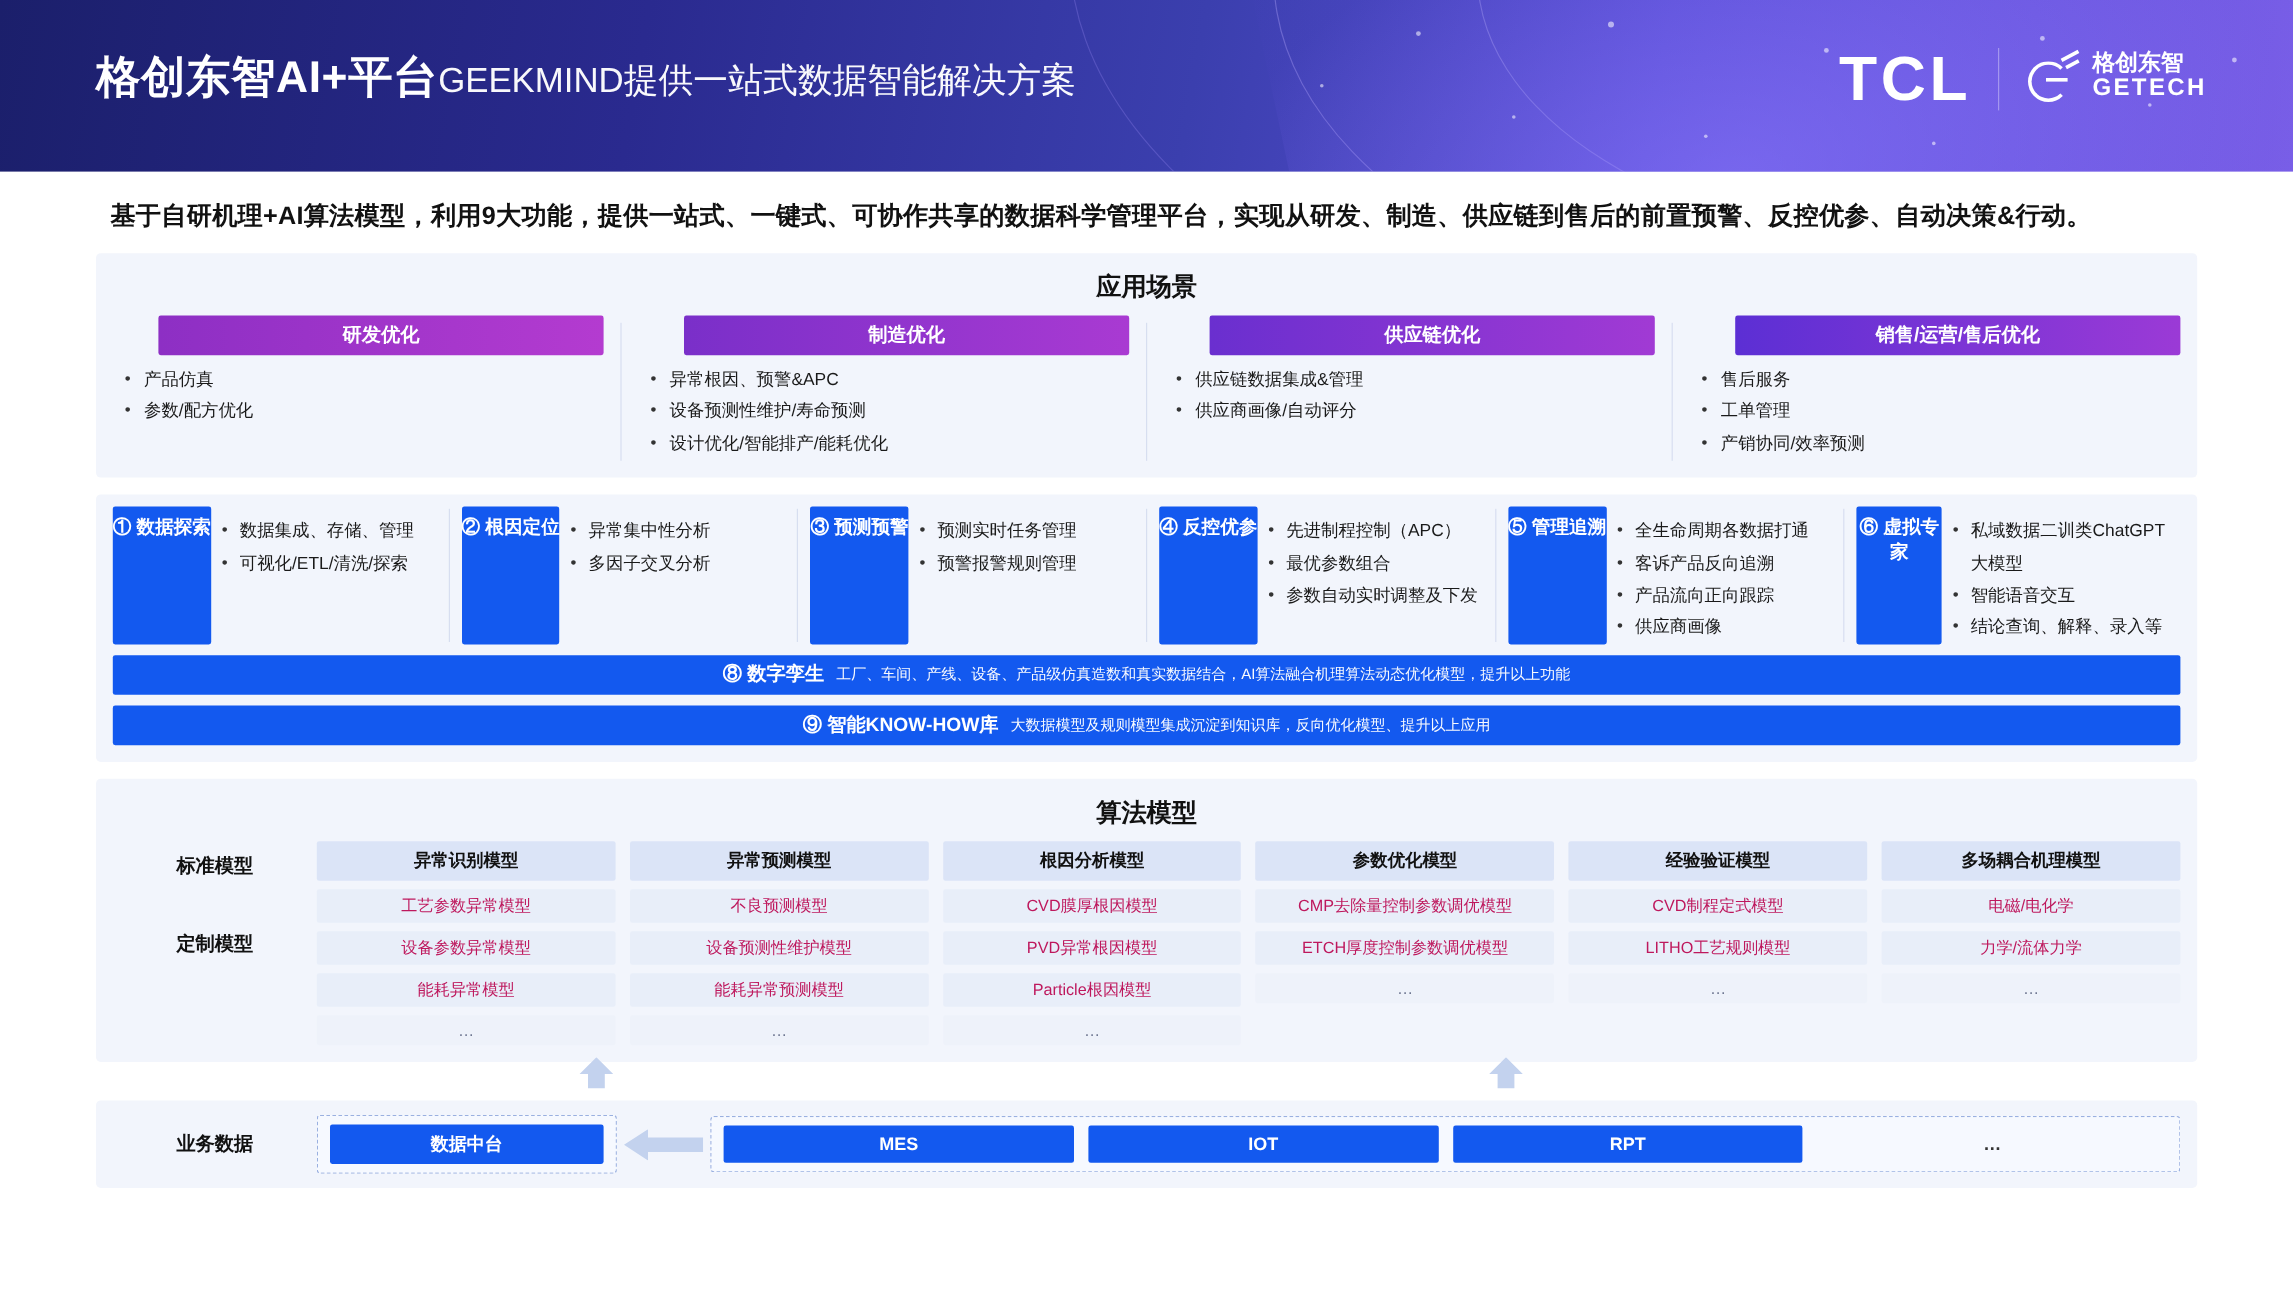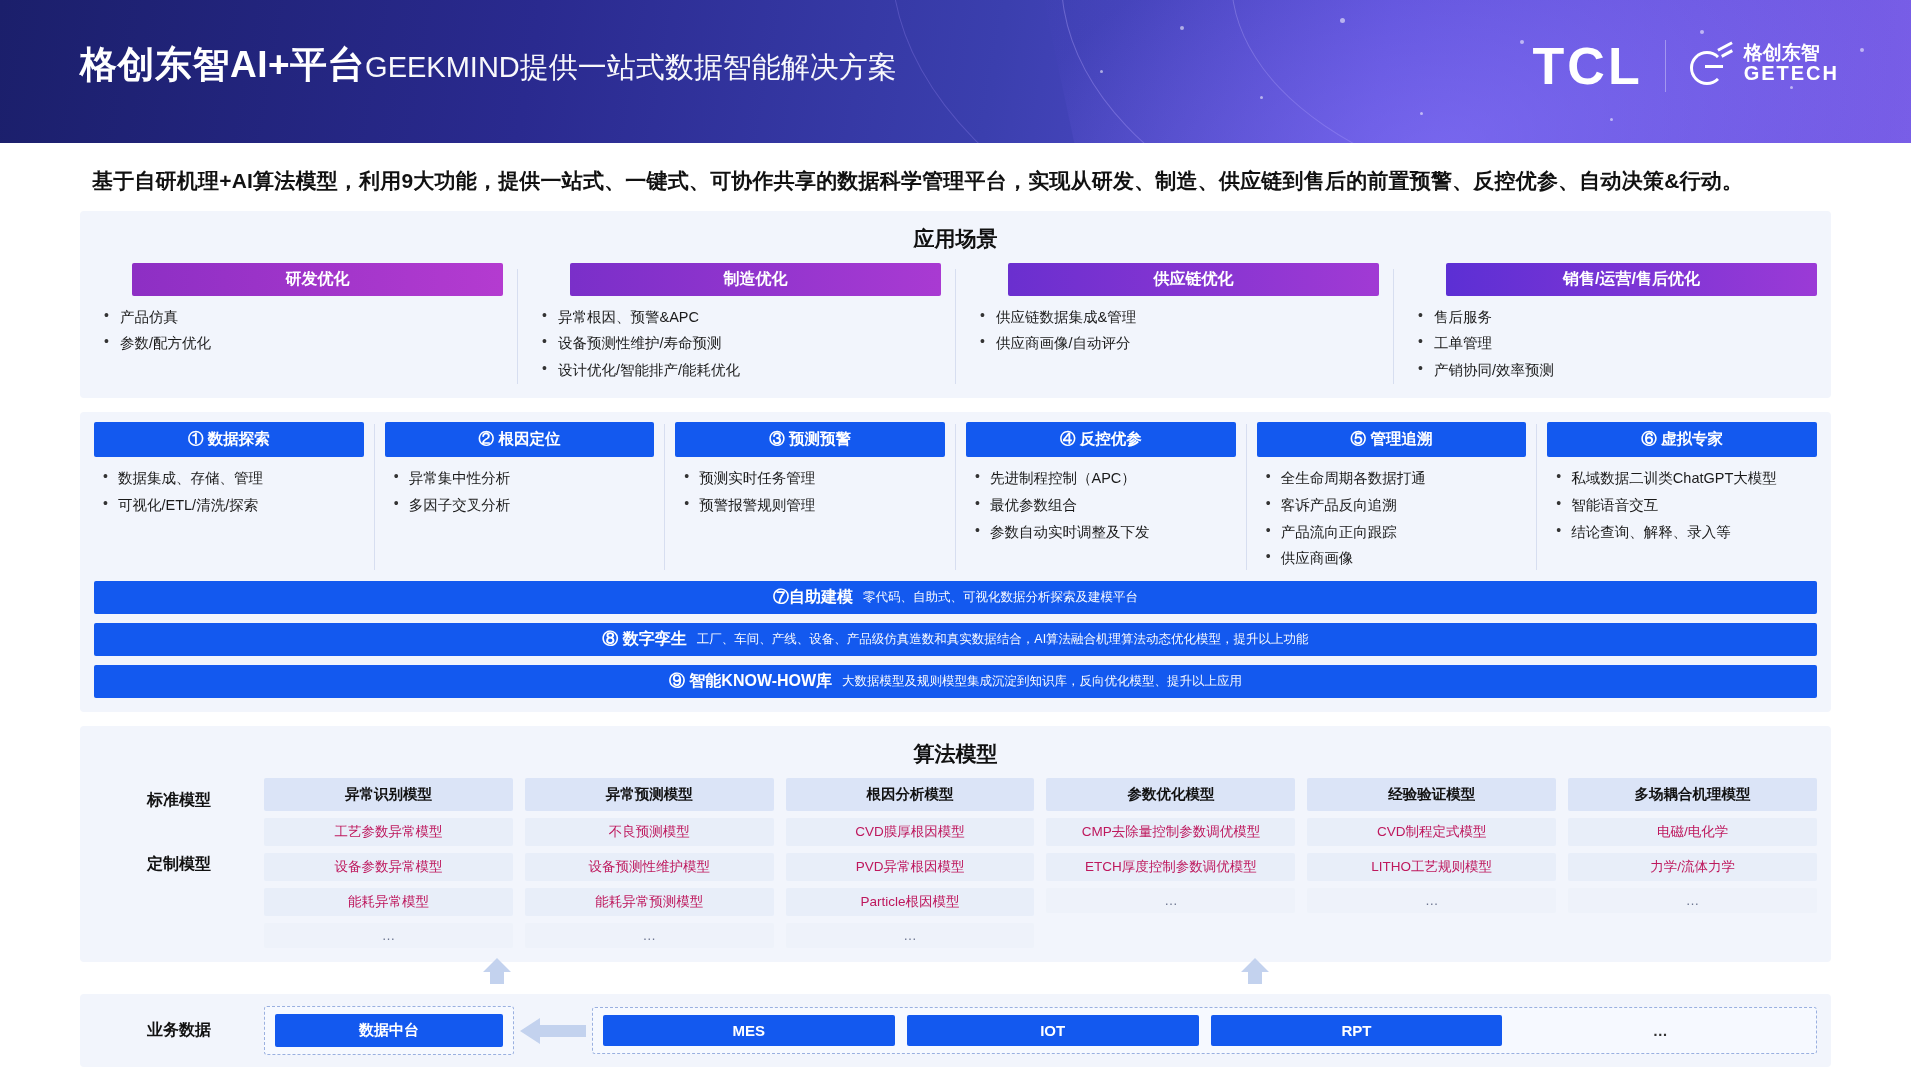--- a/index.html
+++ b/index.html
@@ -111,21 +111,21 @@
     position: relative; padding-left: 26px; font-size: 14.5px; color: #1a1a1a;
     line-height: 1.85;
   }
   .sc-list li:before {
     content: "•"; position: absolute; left: 10px; top: -1px; color: #333; font-size: 14px;
   }
   .sc-sep { width: 1px; background: #d7def0; margin-top: 6px; }
 
   
   .core-row { display: flex; gap: 10px; }
-  .core-col { flex: 1; display: flex; flex-direction: column; }
+  .core-col { flex: 1; display: flex; flex-direction: row; }
   .core-head {
     background: #1359ef; color: #fff; font-size: 15.5px; font-weight: bold;
     text-align: center; padding: 7px 0; border-radius: 2px;
   }
   .core-list { margin: 8px 0 0 0; padding: 0; list-style: none; }
   .core-list li {
     position: relative; padding-left: 24px; font-size: 14.5px; color: #1a1a1a; line-height: 1.85;
   }
   .core-list li:before {
     content: "•"; position: absolute; left: 9px; top: -1px; color: #333; font-size: 14px;
@@ -331,24 +331,20 @@
       <ul class="core-list">
         <li>私域数据二训类ChatGPT大模型</li>
         <li>智能语音交互</li>
         <li>结论查询、解释、录入等</li>
       </ul>
     </div>
 
   </div>
 
   <div class="wide-bar">
-    <span class="wb-title">⑦自助建模</span>
-    <span class="wb-desc">零代码、自助式、可视化数据分析探索及建模平台</span>
-  </div>
-  <div class="wide-bar">
     <span class="wb-title">⑧ 数字孪生</span>
     <span class="wb-desc">工厂、车间、产线、设备、产品级仿真造数和真实数据结合，AI算法融合机理算法动态优化模型，提升以上功能</span>
   </div>
   <div class="wide-bar">
     <span class="wb-title">⑨ 智能KNOW-HOW库</span>
     <span class="wb-desc">大数据模型及规则模型集成沉淀到知识库，反向优化模型、提升以上应用</span>
   </div>
 </div>
 
 <div class="section">

